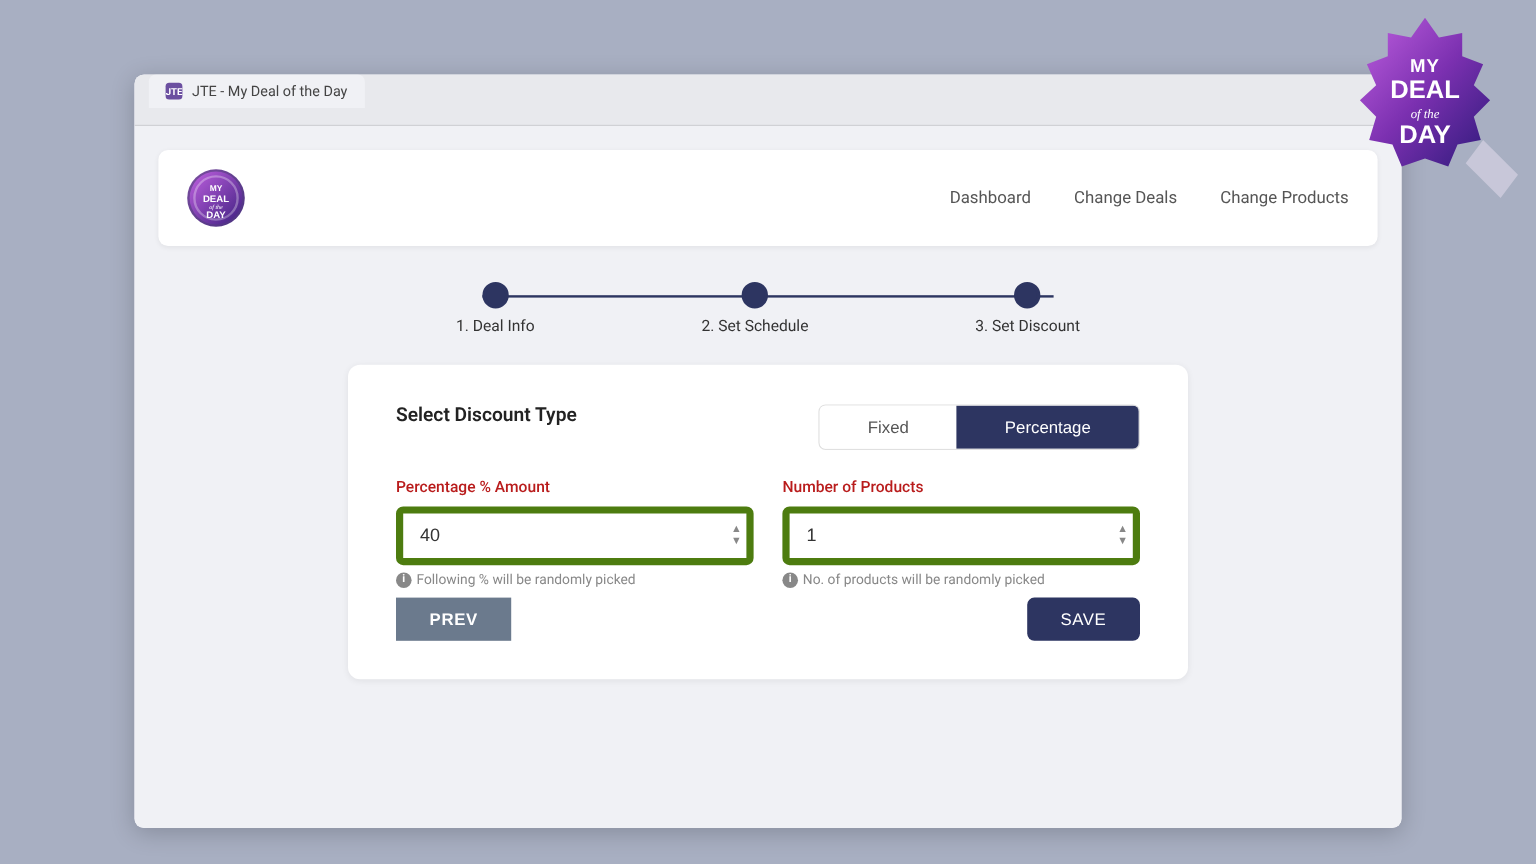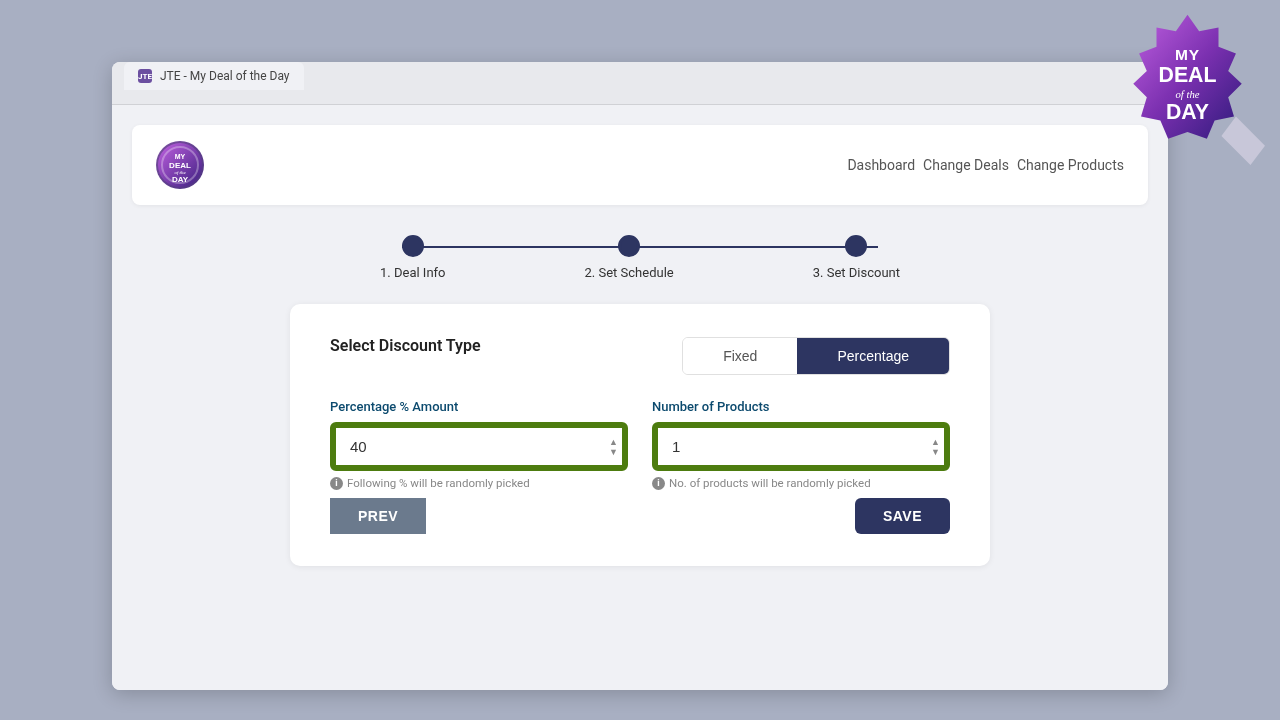--- a/index.html
+++ b/index.html
@@ -93,21 +93,21 @@
       display: flex;
       align-items: center;
       justify-content: center;
       position: relative;
       overflow: hidden;
     }
 
     .nav-links {
       display: flex;
       align-items: center;
-      gap: 8px;
+      gap: 36px;
     }
 
     .nav-link {
       font-size: 14px;
       color: #555;
       text-decoration: none;
       cursor: pointer;
     }
 
     
@@ -217,21 +217,21 @@
       gap: 24px;
       margin-bottom: 6px;
     }
 
     .field-group {
       flex: 1;
     }
 
     .field-label {
       font-size: 13px;
-      color: #0c4a6e;
+      color: #b91c1c;
       margin-bottom: 8px;
       font-weight: 500;
     }
 
     .field-input-wrapper {
       position: relative;
     }
 
     .field-input {
       width: 100%;
@@ -322,21 +322,21 @@
       letter-spacing: 0.5px;
     }
 
     .btn-save {
       padding: 10px 28px;
       background: #2d3561;
       color: white;
       border: none;
       border-radius: 6px;
       font-size: 14px;
-      font-weight: 700;
+      font-weight: 400;
       cursor: pointer;
       letter-spacing: 0.5px;
     }
 
     
     .deal-badge {
       position: absolute;
       top: 10px;
       right: 10px;
       width: 160px;

